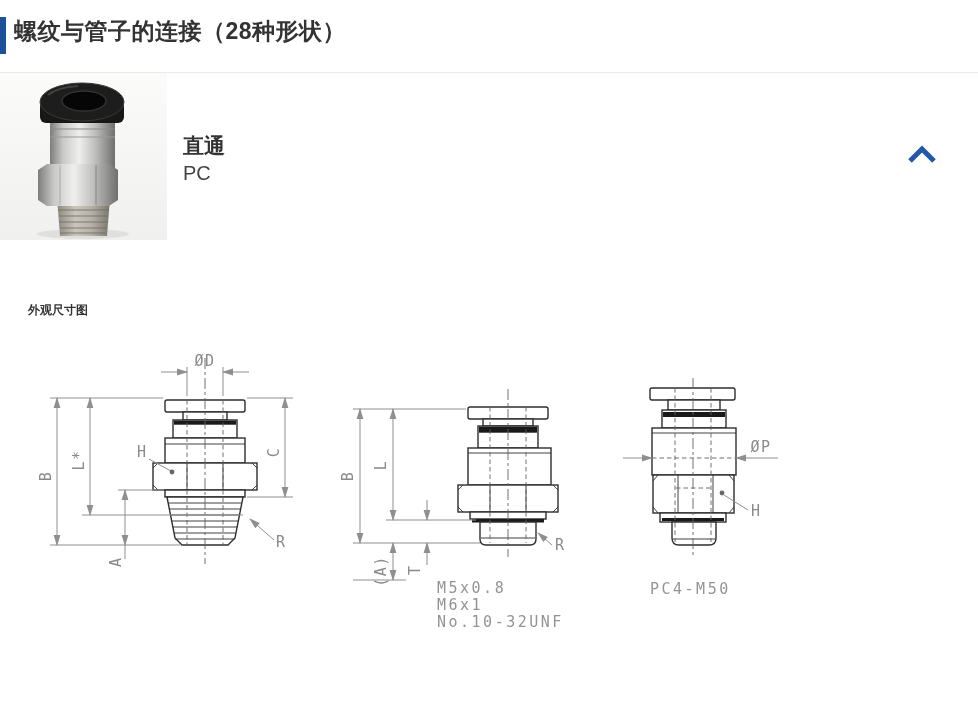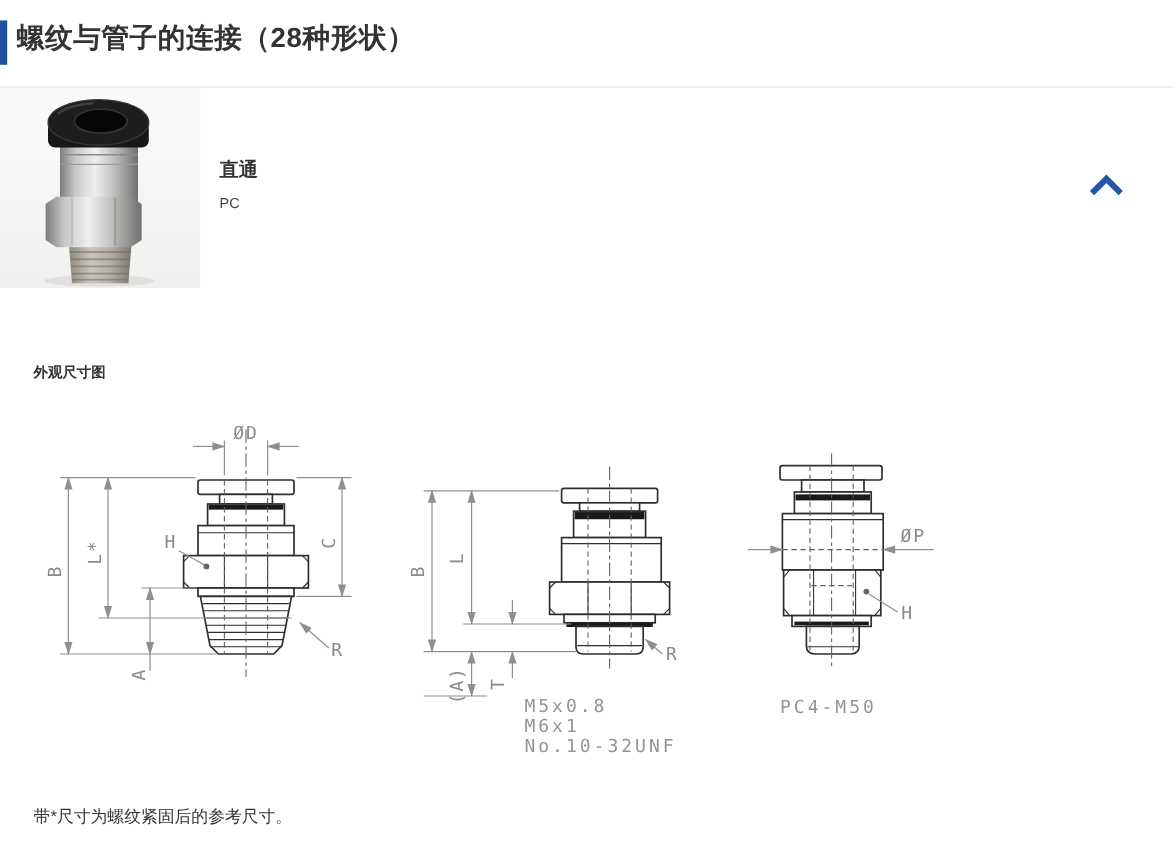--- a/index.html
+++ b/index.html
@@ -6,22 +6,22 @@
   #page{position:relative;width:978px;height:703px;background:#ffffff;
         font-family:"Liberation Sans","DejaVu Sans",sans-serif;overflow:hidden;}
 
   
   .accent-bar{position:absolute;left:0;top:17px;width:6px;height:37px;background:#1e4f9b;}
   .page-title{position:absolute;left:14px;top:16px;font-size:23px;font-weight:700;color:#333;letter-spacing:.5px;}
   .divider{position:absolute;left:0;top:72px;width:978px;height:1px;background:#e9e9e9;}
 
   
   .photo{position:absolute;left:0;top:73px;width:167px;height:167px;}
-  .product-name{position:absolute;left:183px;top:132px;font-size:16px;font-weight:700;color:#333;}
-  .product-code{position:absolute;left:183px;top:162px;font-size:12px;color:#444;}
+  .product-name{position:absolute;left:183px;top:132px;font-size:21px;font-weight:700;color:#333;}
+  .product-code{position:absolute;left:183px;top:162px;font-size:20px;color:#444;}
   .collapse-button{position:absolute;left:899px;top:138px;width:46px;height:36px;background:none;border:none;padding:0;cursor:pointer;}
 
   
   .section-title{position:absolute;left:28px;top:302px;font-size:12px;font-weight:700;color:#333;}
   .footnote{position:absolute;left:28px;top:672px;font-size:14px;color:#333;}
 
   
   .dwg{position:absolute;}
   #dwg1{left:35px;top:340px;}
   #dwg2{left:340px;top:375px;}
@@ -249,14 +249,13 @@
       <line x1="8" y1="86" x2="37" y2="86" class="dl" marker-end="url(#a3)"></line>
       <line x1="121" y1="86" x2="163" y2="86" class="dl" marker-start="url(#a3)"></line>
       <line x1="133" y1="138" x2="109" y2="123" class="dl"></line>
       <circle cx="107" cy="121" r="2.4" fill="#666"></circle>
     </g>
     <text x="146" y="80" text-anchor="middle" class="dim">ØP</text>
     <text x="136" y="144" class="dim">H</text>
     <text x="35" y="222" class="dim spec">PC4-M50</text>
   </svg>
 
-  <div class="footnote">带*尺寸为螺纹紧固后的参考尺寸。</div>
 </div>
 
 </body></html>

